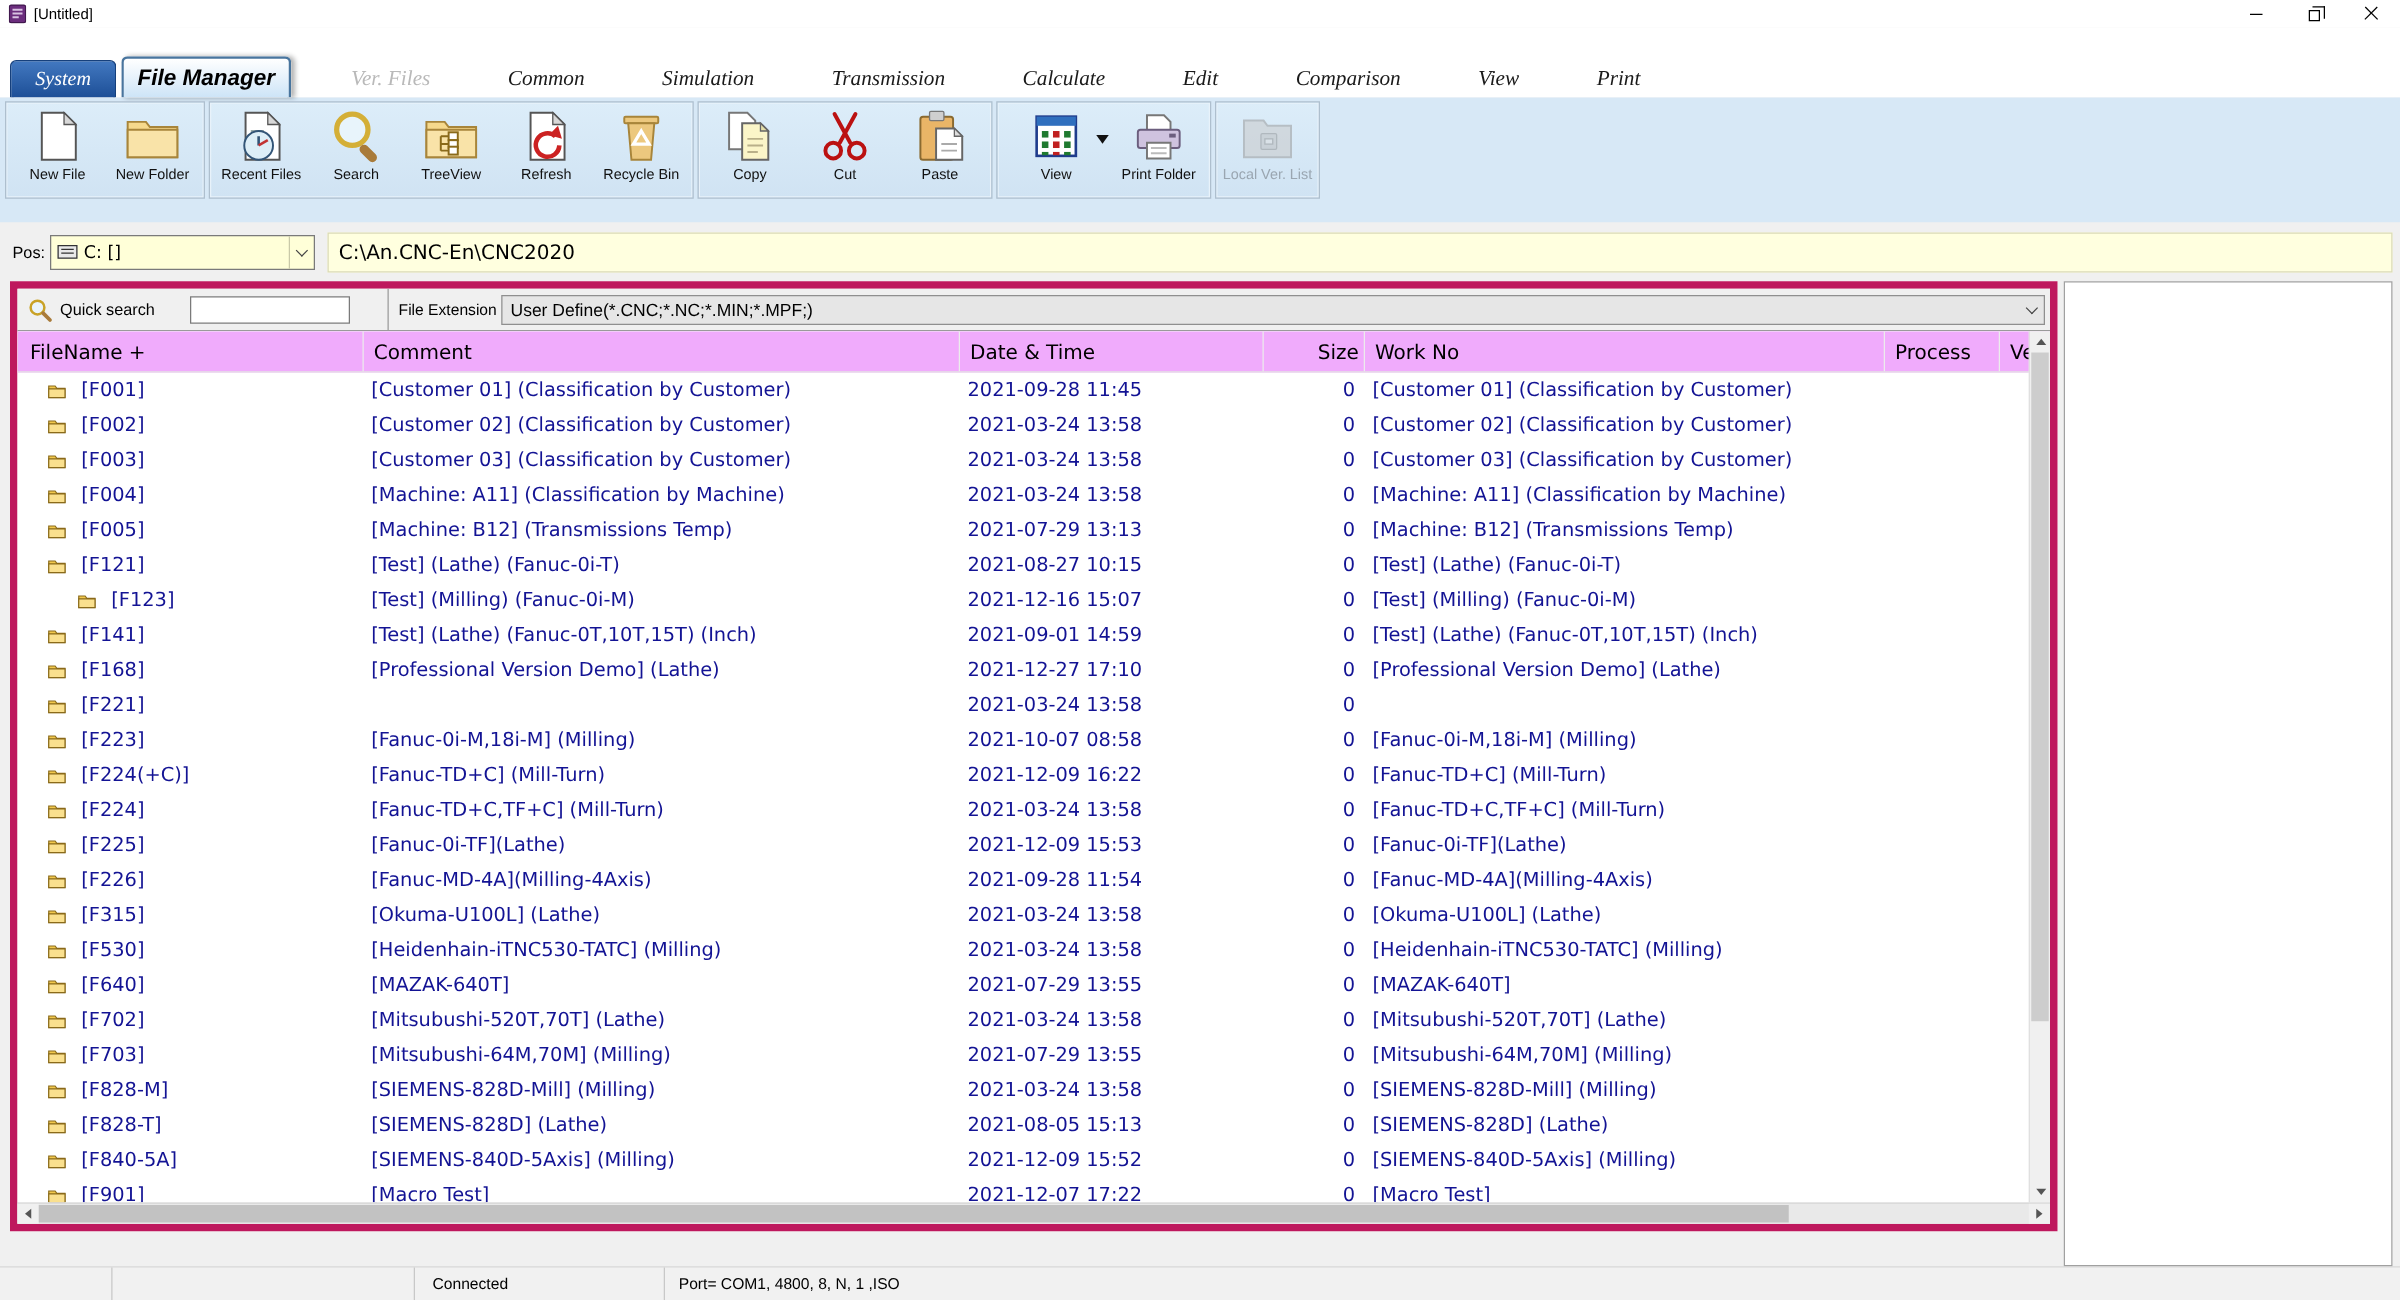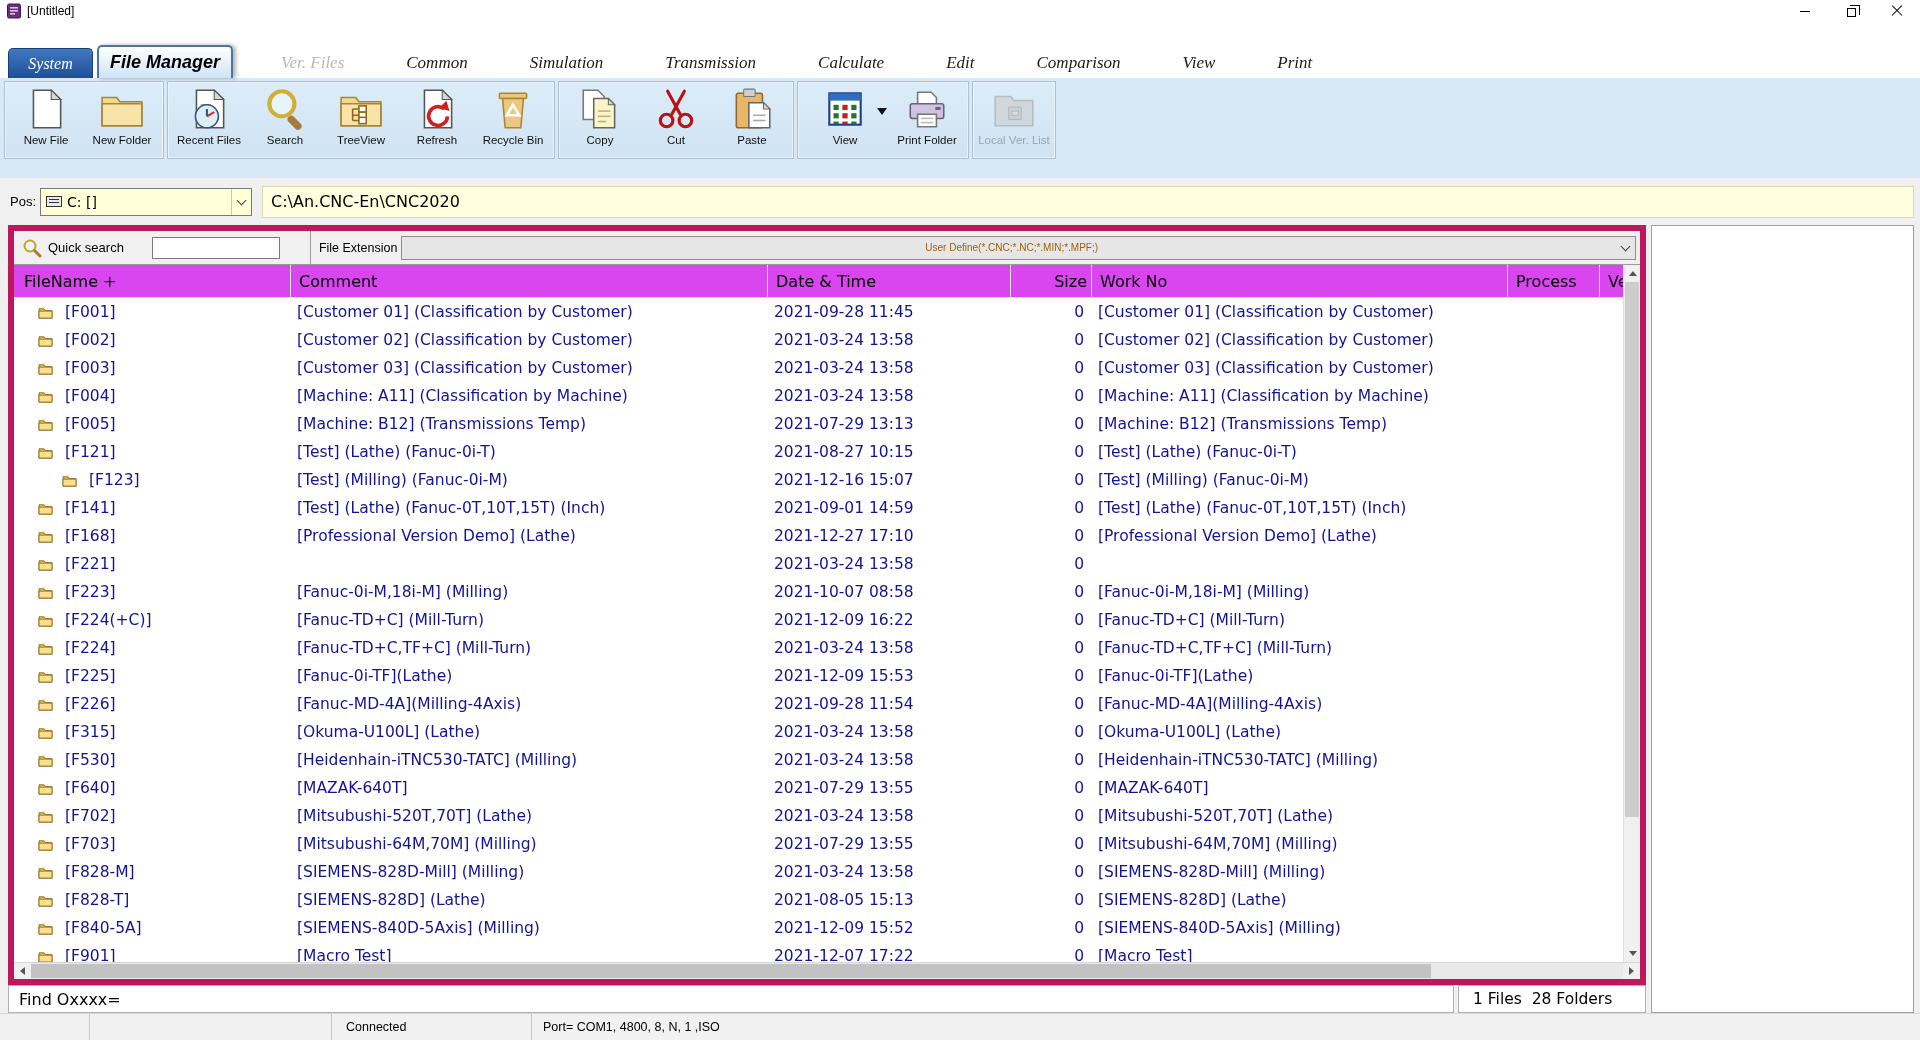--- a/index.html
+++ b/index.html
@@ -55,25 +55,25 @@
   .leftcol { width:1638px; display:flex; flex-direction:column; }
   .listpanel { height:760px; border:6px solid #be185d; background:#fff; display:flex; flex-direction:column; }
 
   .searchrow { height:34px; background:#f0f0f0; border-bottom:1px solid #9a9a9a; display:flex; align-items:center; flex:0 0 auto; }
   .qs-icon { width:20px; height:20px; margin-left:8px; }
   .qs-label { font-size:13px; color:#000; margin-left:6px; }
   .qs-input { width:128px; height:22px; border:1px solid #7a7a7a; background:#fff; margin-left:28px; font-size:13px; padding:0 4px; }
   .sr-div { width:1px; height:100%; background:#9a9a9a; margin-left:30px; }
   .fe-label { font-size:12.5px; color:#000; margin-left:8px; white-space:nowrap; }
   .fe-combo { flex:1; height:24px; margin:0 4px 0 4px; background:#e6e6e6; border:1px solid #8f8f8f; display:flex; align-items:center; }
-  .fe-value { flex:1; font-size:10px; color:#a16207; padding-left:6px; white-space:nowrap; overflow:hidden;text-align:center; }
+  .fe-value { flex:1; font-size:14px; color:#000000; padding-left:6px; white-space:nowrap; overflow:hidden; }
   .fe-btn { width:20px; height:100%; display:flex; align-items:center; justify-content:center; }
 
   .tablearea { flex:1; position:relative; overflow:hidden; background:#fff; }
-  .theader { height:33px; display:flex; border-bottom:1px solid #e3e3e3; background:#d946ef; font-family:"DejaVu Sans",sans-serif; font-size:16px; color:#000; }
+  .theader { height:33px; display:flex; border-bottom:1px solid #e3e3e3; background:#f0abfc; font-family:"DejaVu Sans",sans-serif; font-size:16px; color:#000; }
   .hcell { height:100%; display:flex; align-items:center; padding-left:8px; border-right:1px solid #ececec; overflow:hidden; white-space:nowrap; flex:0 0 auto; }
   .hcell.right { justify-content:flex-end; padding-right:4px; padding-left:0; }
   .rowswrap { position:absolute; top:33px; left:0; right:0; bottom:0; overflow:hidden; }
   .row { height:28px; display:flex; align-items:center; font-family:"DejaVu Sans",sans-serif; font-size:15.5px; color:#131394; }
   .cell { flex:0 0 auto; overflow:hidden; white-space:nowrap; padding-left:6px; }
   .cell.c0 { display:flex; align-items:center; padding-left:24px; }
   .cell.c0 svg { flex:0 0 auto; margin-right:6px; }
   .cell.right { text-align:right; padding-right:8px; padding-left:0; }
 
   .vscroll { position:absolute; top:0; right:0; bottom:0; width:17px; background:#f0f0f0; border-left:1px solid #e0e0e0; }
@@ -797,28 +797,20 @@
         <div class="harrow left">
             <i class="tri-left"></i>
           </div>
         <div class="hthumb"></div>
         <div class="harrow right">
             <i class="tri-right"></i>
           </div>
       </div>
     </div>
 
-    <div class="findrow">
-      <div class="findbox">
-        <span>Find Oxxxx=</span>
-      </div>
-      <div class="countbox">
-        <span>1 Files  28 Folders</span>
-      </div>
-    </div>
   </div>
 
   <div class="sidepanel"></div>
 </div>
 
 <div class="statusbar">
   <div class="seg s1"></div>
   <div class="seg s2"></div>
   <div class="seg s3">
       <span>Connected</span>

